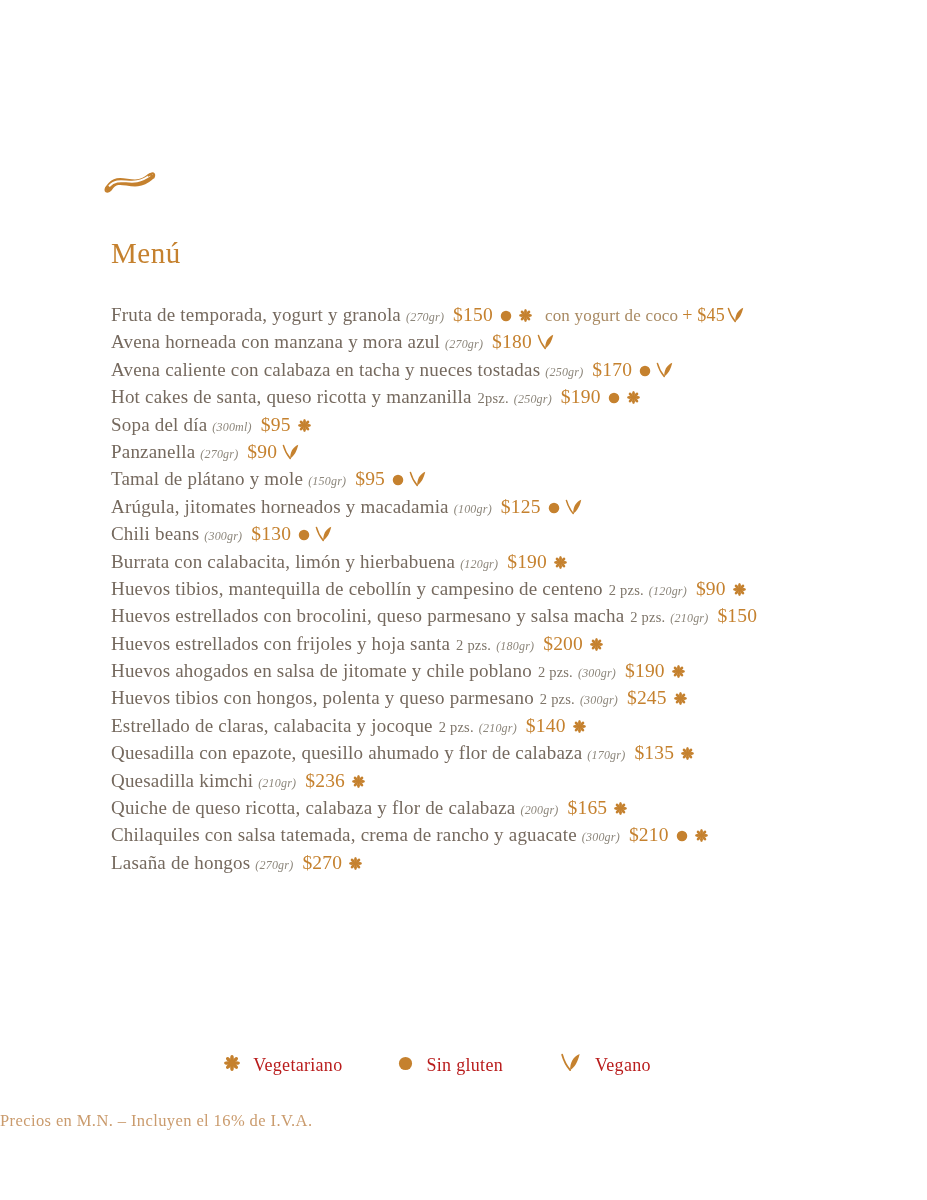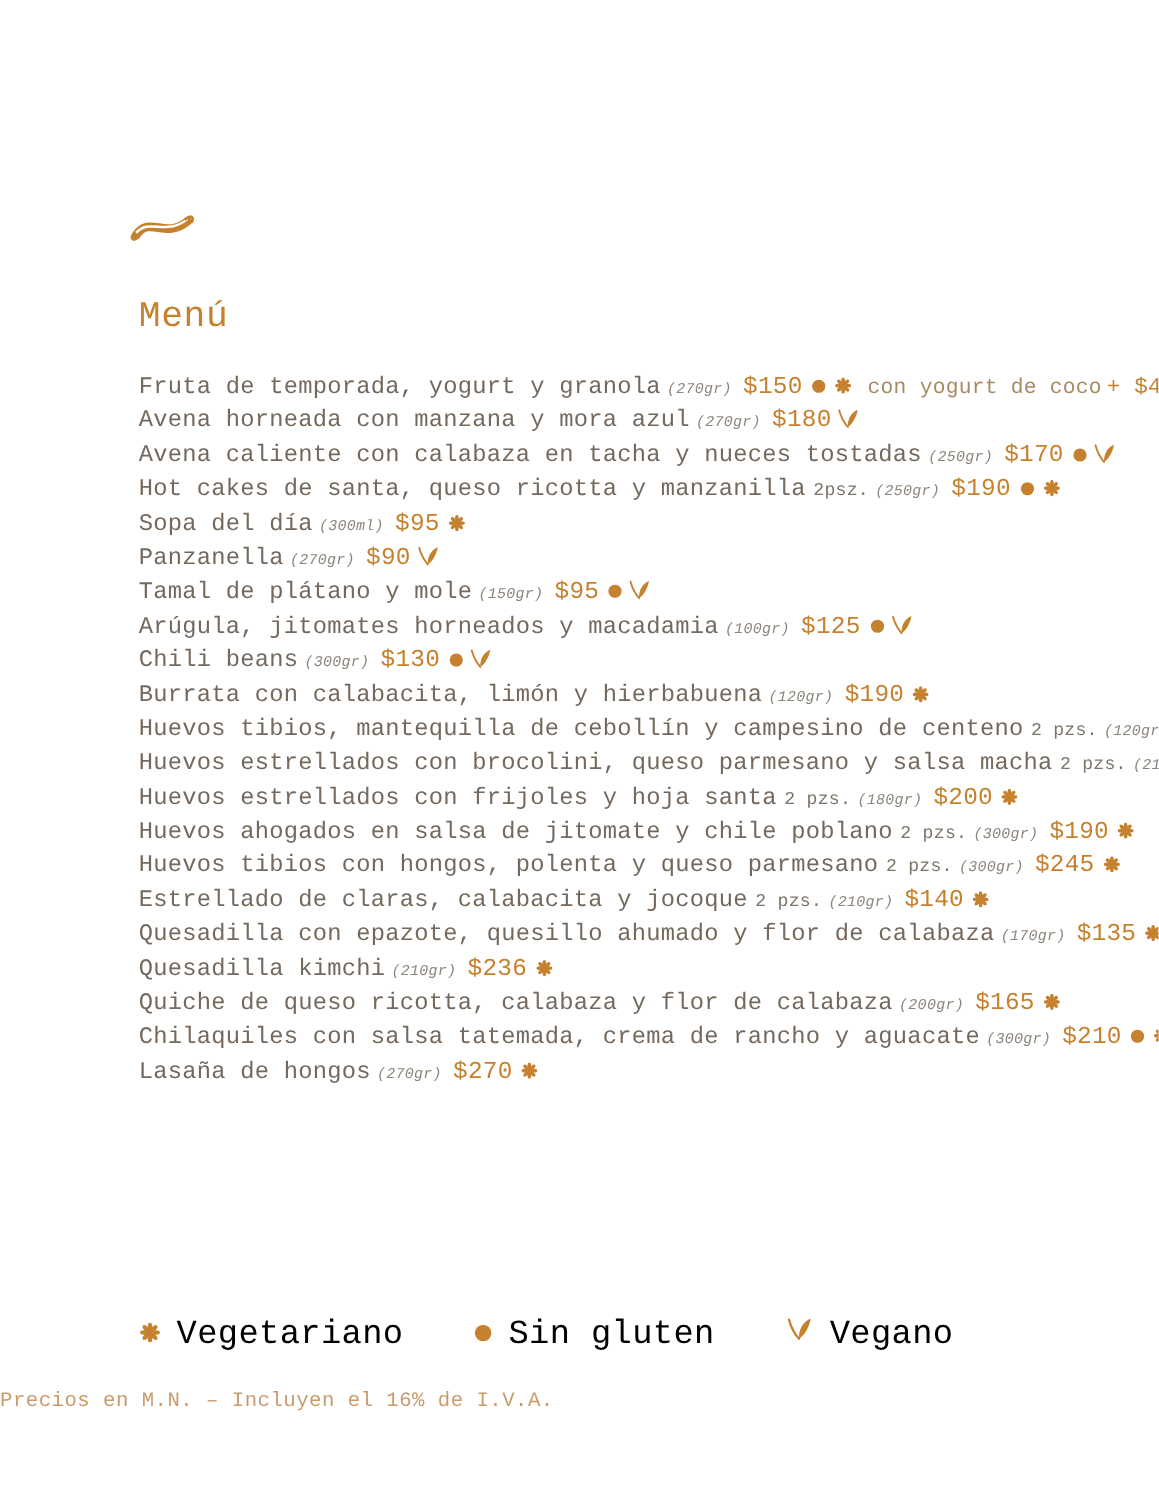--- a/index.html
+++ b/index.html
@@ -1,40 +1,40 @@
 <!DOCTYPE html>
 <html><head>
 <meta charset="utf-8">
 <style>
   html,body{margin:0;padding:0;background:#ffffff;}
   .page{
     position:relative;width:927px;height:1200px;background:#ffffff;
-    font-family:Liberation Mono, monospace;overflow:hidden;
+    font-family:Liberation Serif, serif;overflow:hidden;
   }
   .ornament{position:absolute;left:103px;top:164px;width:64px;height:34px;}
   .title{
     position:absolute;left:111px;top:237px;margin:0;
     font-size:29px;font-weight:400;color:#c5812e;letter-spacing:0.5px;
   }
   .menu-list{position:absolute;left:111px;top:295px;}
   .menu-item{
-    height:27.4px;line-height:29px;white-space:nowrap;
+    height:27.4px;line-height:39px;white-space:nowrap;
     font-size:19px;color:#75695e;letter-spacing:0.2px;
   }
   .item-qty{font-size:14.5px;color:#7e7569;margin-left:6px;margin-top:24px;}
   .item-weight{font-size:12px;font-style:italic;color:#8c867b;margin-left:5px;}
   .item-price{font-size:19.5px;color:#c5812e;margin-left:9px;}
   .item-icons svg{margin-left:7px;vertical-align:-1px;}
   .item-icons svg.ic-vegan{vertical-align:-3px;margin-left:4px;}
   .item-extra{margin-left:13px;font-size:17px;color:#a98a63;}
   .extra-price{color:#c5812e;font-size:18px;margin-left:4px;}
   .extra-icons svg{vertical-align:-3px;margin-left:1px;}
   .legend{position:absolute;top:1053px;left:0;width:100%;text-align:center;}
   .legend-inner{display:inline-flex;gap:56px;transform:translateX(-26px);}
-  .legend-item{display:flex;align-items:flex-end;gap:13px;font-size:27px;color:#000000;letter-spacing:0.3px;}
+  .legend-item{display:flex;align-items:center;gap:13px;font-size:18px;color:#b91c1c;letter-spacing:0.3px;}
   .footer{
     position:absolute;top:1111px;left:0;width:100%;text-align:left;
     font-size:16.5px;color:#ca9b6d;letter-spacing:0.4px;
   }
 </style>
 </head>
 <body>
 
 <div class="page">
 

